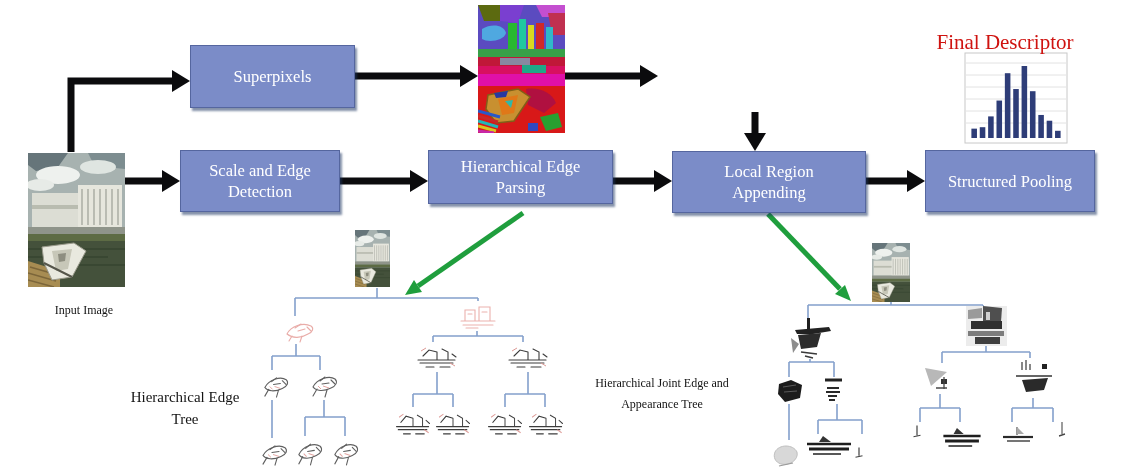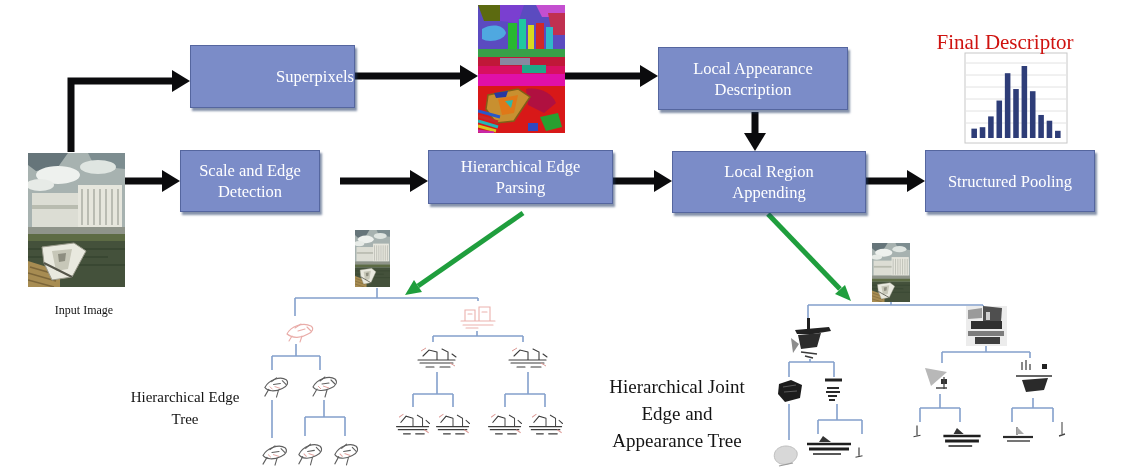--- a/index.html
+++ b/index.html
@@ -13,24 +13,24 @@
     font-family:"Liberation Serif","DejaVu Serif",serif;overflow:hidden;}
   #overlay{position:absolute;left:0;top:0;z-index:1;}
   .box{position:absolute;z-index:2;background:var(--box-fill);
     border:1px solid var(--box-border);
     box-shadow:2px 3px 2px rgba(32,56,100,.55);
     color:var(--box-text);display:flex;align-items:center;justify-content:center;
     text-align:center;font-size:16.5px;line-height:21px;box-sizing:border-box;}
   .lbl{position:absolute;z-index:2;color:var(--label-text);text-align:center;}
   #lbl-input{left:14px;top:303px;width:140px;font-size:12px;}
   #lbl-left-tree{left:118px;top:386px;width:134px;font-size:15px;line-height:22px;}
-  #lbl-right-tree{left:597px;top:373px;width:160px;font-size:19px;line-height:27px;}
+  #lbl-right-tree{left:582px;top:373px;width:160px;font-size:12px;line-height:21px;}
   #lbl-final{left:930px;top:30px;width:150px;font-size:21px;color:var(--final-descriptor-text);}
-  #box-superpixels{left:190px;top:45px;width:165px;height:63px;justify-content:flex-end;}
-  #box-scale{left:180px;top:150px;width:140px;height:62px;padding:0 10px;}
+  #box-superpixels{left:190px;top:45px;width:165px;height:63px;}
+  #box-scale{left:180px;top:150px;width:160px;height:62px;padding:0 10px;}
   #box-parsing{left:428px;top:150px;width:185px;height:54px;padding:0 10px;}
   #box-lad{left:658px;top:47px;width:190px;height:63px;padding:0 10px;}
   #box-lra{left:672px;top:151px;width:194px;height:62px;padding:0 22px;}
   #box-sp{left:925px;top:150px;width:170px;height:62px;padding:0 20px;}
   .blk{stroke:var(--arrow);fill:none;}
   .blkh{fill:var(--arrow);stroke:none;}
   .grn{stroke:var(--green-arrow);fill:none;}
   .grnh{fill:var(--green-arrow);stroke:none;}
   .tl{stroke:var(--tree-line);stroke-width:1.6;fill:none;}
 </style>
@@ -322,23 +322,20 @@
 
 <div class="box" id="box-superpixels">
   <span>Superpixels</span>
 </div>
 <div class="box" id="box-scale">
   <span>Scale and Edge Detection</span>
 </div>
 <div class="box" id="box-parsing">
   <span>Hierarchical Edge Parsing</span>
 </div>
-<div class="box" id="box-lad">
-  <span>Local Appearance Description</span>
-</div>
 <div class="box" id="box-lra">
   <span>Local Region Appending</span>
 </div>
 <div class="box" id="box-sp">
   <span>Structured Pooling</span>
 </div>
 
 <div class="lbl" id="lbl-input">Input Image</div>
 <div class="lbl" id="lbl-final">Final Descriptor</div>
 <div class="lbl" id="lbl-left-tree">Hierarchical Edge Tree</div>

